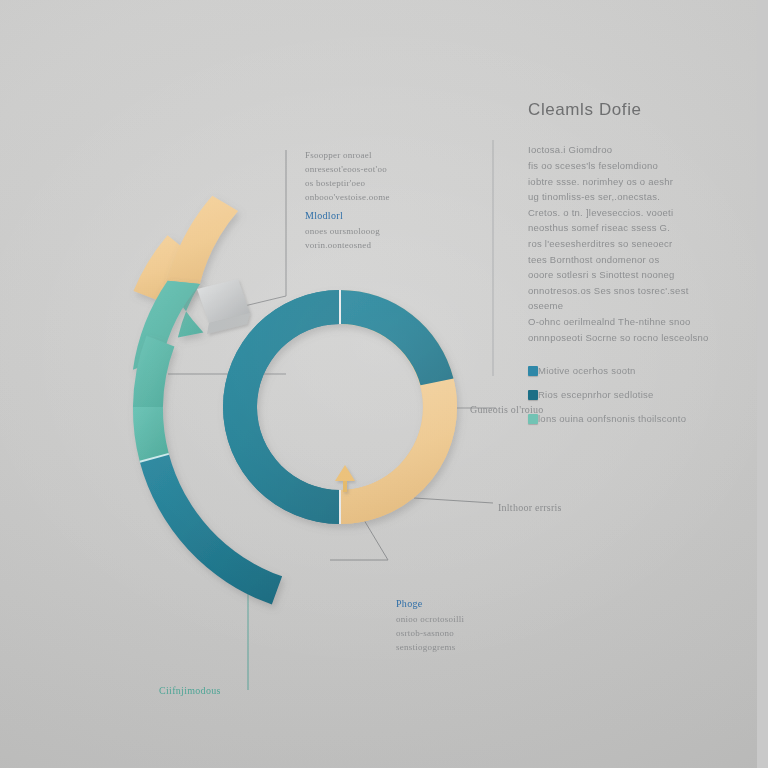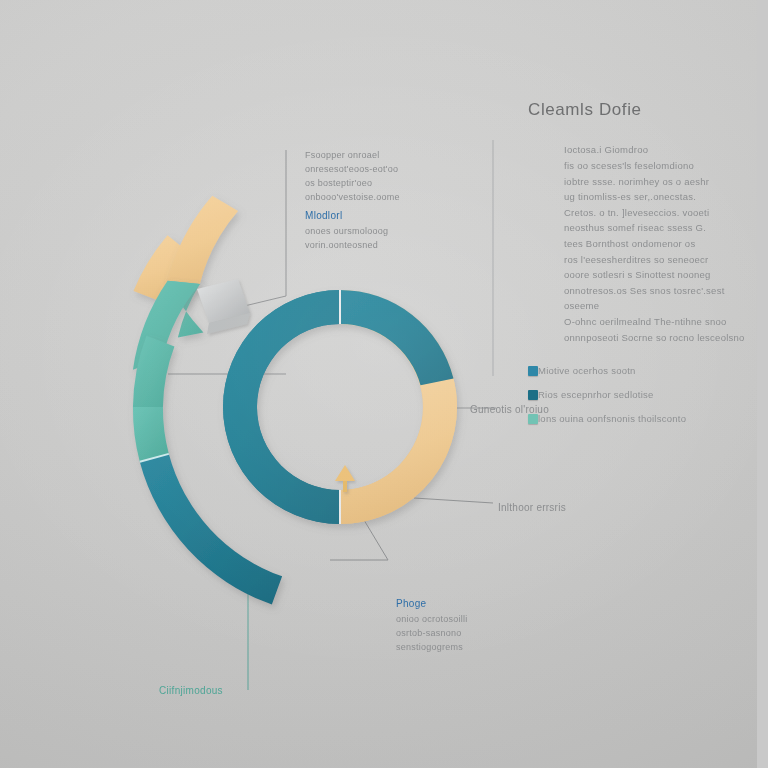--- a/index.html
+++ b/index.html
@@ -56,21 +56,20 @@
     margin: 0;
   }
   .panel-body .ln {
     display: block;
     font-size: 9.5px;
     line-height: 15.6px;
     letter-spacing: 0.25px;
     color: #8d8f91;
     white-space: nowrap;
     filter: blur(0.45px);
-    margin-left: 36px;
   }
   .panel-legend {
     margin-top: 20px;
   }
   .legend-row {
     display: flex;
     align-items: center;
     margin-bottom: 13px;
   }
   .legend-swatch {
@@ -85,20 +84,21 @@
     letter-spacing: 0.25px;
     color: #8f9193;
     white-space: nowrap;
     filter: blur(0.45px);
   }
 
   
   .annot {
     position: absolute;
     z-index: 5;
+    font-family: Liberation Serif, serif;
   }
   .annot .hd {
     display: block;
     font-size: 10px;
     letter-spacing: 0.3px;
     margin-bottom: 3px;
     white-space: nowrap;
     filter: blur(0.4px);
   }
   .annot .ln {
@@ -289,22 +289,22 @@
   <div class="panel">
     <h1 class="panel-title">Cleamls Dofie</h1>
 
     <div class="panel-body">
       <span class="ln">Ioctosa.i  Giomdroo</span>
       <span class="ln">fis oo sceses'ls feselomdiono</span>
       <span class="ln">iobtre ssse.  norimhey os o aeshr</span>
       <span class="ln">ug tinomliss-es ser,.onecstas.</span>
       <span class="ln">Cretos. o tn. ]leveseccios. vooeti</span>
       <span class="ln">neosthus somef riseac ssess G.</span>
+      <span class="ln">ros l'eesesherditres so seneoecr</span>
       <span class="ln">tees Bornthost ondomenor os</span>
-      <span class="ln">ros l'eesesherditres so seneoecr</span>
       <span class="ln">ooore sotlesri s  Sinottest nooneg</span>
       <span class="ln">onnotresos.os  Ses snos tosrec'.sest</span>
       <span class="ln">oseeme</span>
       <span class="ln">O-ohnc oerilmealnd The-ntihne snoo</span>
       <span class="ln">onnnposeoti Socrne so rocno lesceolsno</span>
     </div>
 
     <div class="panel-legend">
       <div class="legend-row">
         <span class="legend-swatch" style="background:#2f88a8"></span>

